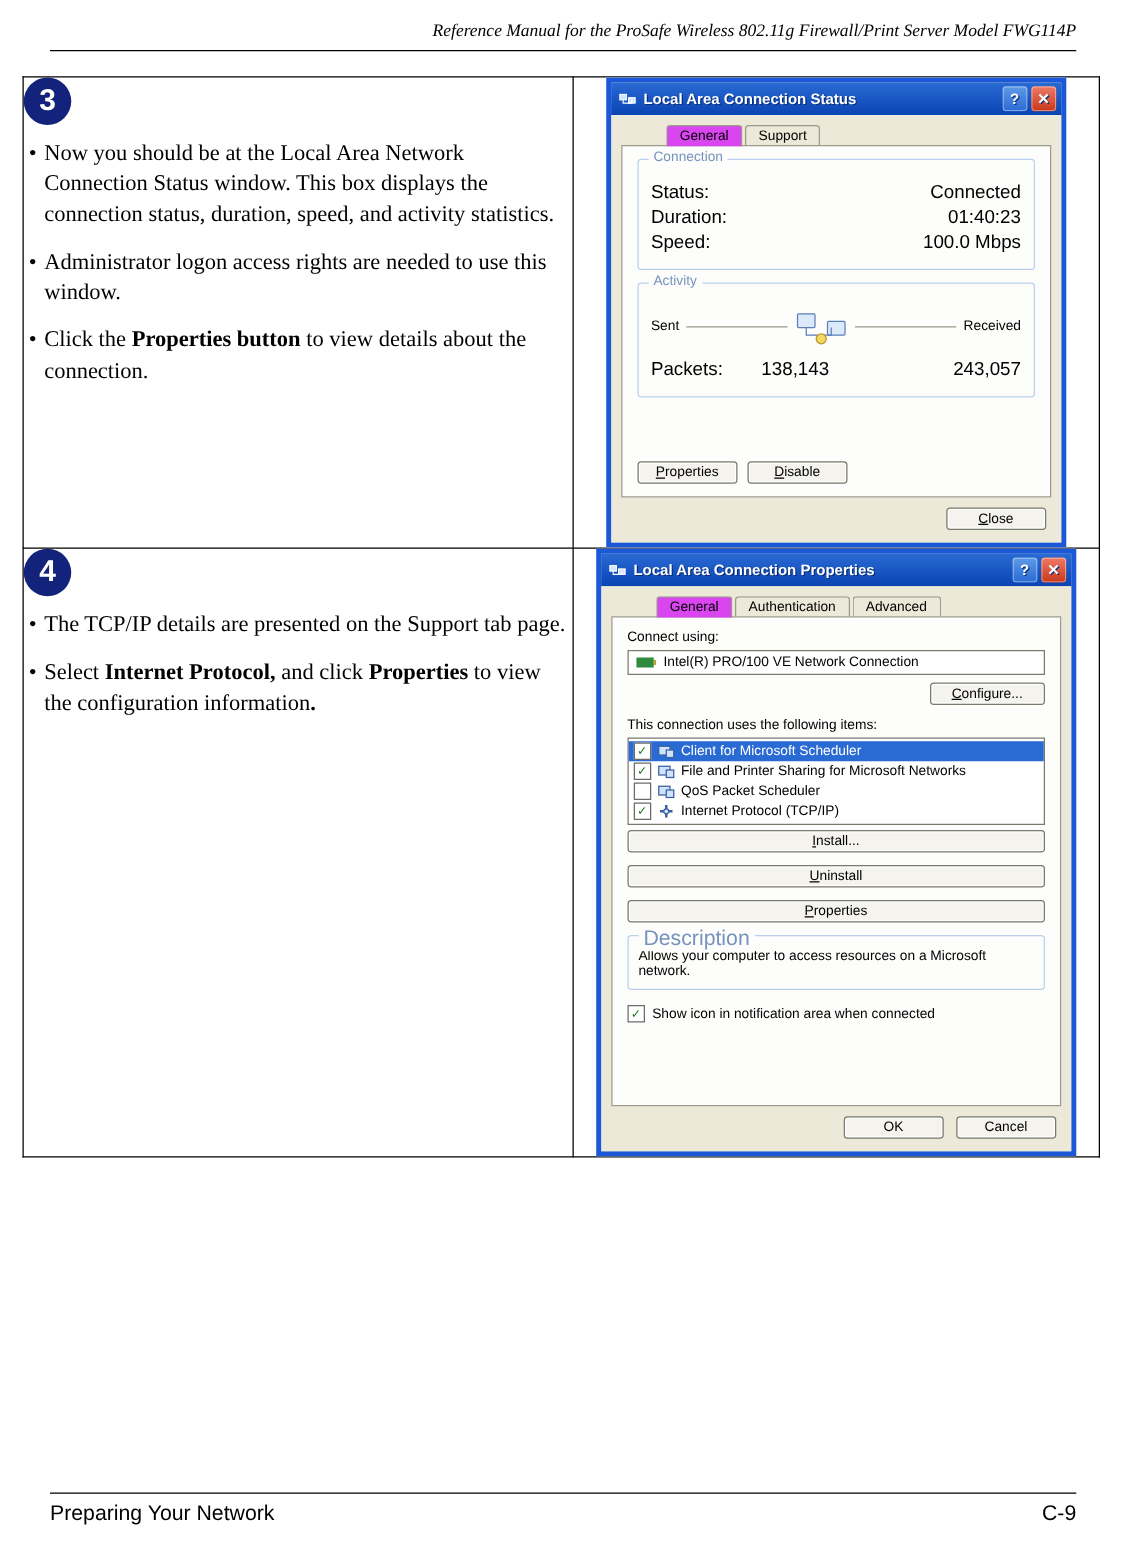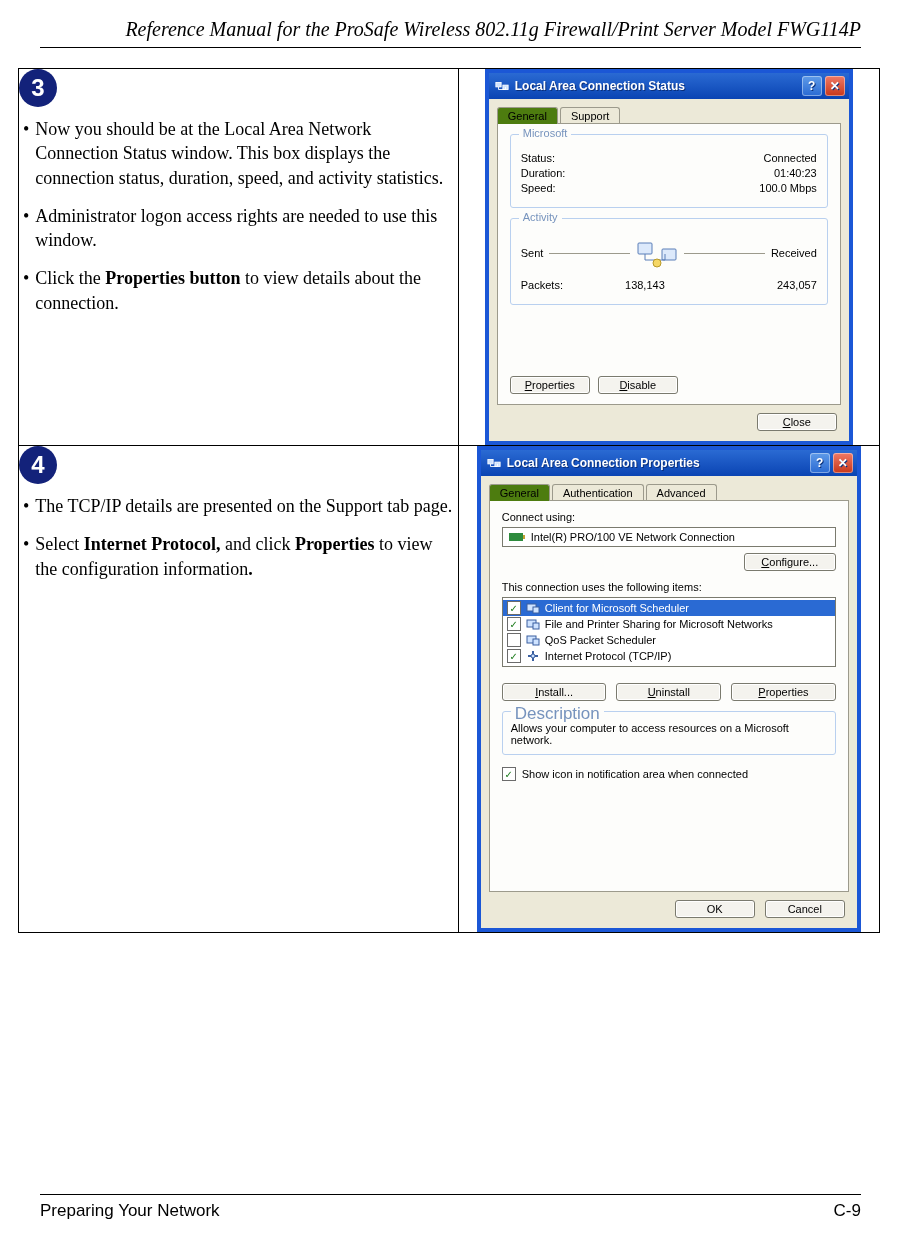--- a/index.html
+++ b/index.html
@@ -3,21 +3,21 @@
 <meta charset="utf-8">
 <style>
   body{
     margin:0;padding:0;background:#fff;
     font-family:"Times New Roman",Times,serif;
     color:#000;font-size:18px;
     width:901px;height:1243px;position:relative;
   }
   .page-header{
     font-style:italic;text-align:right;
-    padding:18px 40px 4px 40px;font-size:20px;
+    padding:18px 40px 4px 40px;font-size:14px;
   }
   .header-rule{border:none;border-top:1.5px solid #000;margin:2px 40px 20px 40px;}
   .content-table{border-collapse:collapse;margin:0 18px;width:862px;}
   .content-table td{border:1px solid #000;vertical-align:top;padding:0;}
   .left-cell{width:438px;padding:14px 6px 14px 8px;position:relative;}
   .right-cell{width:420px;padding:20px 12px 20px 12px;text-align:center;}
   .step-badge{
     width:38px;height:38px;border-radius:50%;
     background:#13227a;color:#fff;display:flex;
     align-items:center;justify-content:center;
@@ -54,34 +54,34 @@
   }
   .tb-help{background:linear-gradient(#5f9be8,#2a6ad3);}
   .tb-close{background:linear-gradient(#f07a66,#c8371a);}
   .xp-body{background:#ece9d8;padding:8px;}
   .xp-tabs{display:flex;margin-bottom:-1px;}
   .xp-tab{
     background:#ece9d8;border:1px solid #9c9a8c;border-bottom:none;
     padding:2px 10px;margin-right:2px;border-radius:3px 3px 0 0;
     font-size:11px;
   }
-  .xp-tab.active{background:#4d7c0f;position:relative;z-index:2;}
+  .xp-tab.active{background:#d946ef;position:relative;z-index:2;margin-left:36px;}
   .xp-tabpanel{
     border:1px solid #9c9a8c;background:#fdfdfb;padding:10px 12px;
     position:relative;
   }
   .xp-group{
     border:1px solid #b9d0ef;border-radius:3px;
     padding:14px 10px 10px 10px;margin-bottom:10px;position:relative;
   }
   .xp-group-label{
     position:absolute;top:-8px;left:8px;background:#fdfdfb;
     color:#7693bd;padding:0 4px;font-size:11px;
   }
-  .kv-row{display:flex;justify-content:space-between;margin:3px 0;font-size:11px;}
+  .kv-row{display:flex;justify-content:space-between;margin:3px 0;font-size:15px;}
   .activity-row{display:flex;align-items:center;justify-content:center;margin-top:4px;}
   .activity-icon{width:42px;height:32px;position:relative;}
   .activity-icon svg{width:42px;height:32px;}
   .line{height:1px;background:#9c9a8c;flex:1;margin:0 6px;}
   .xp-button{
     background:#f4f3ee;border:1px solid #7a7a6e;border-radius:3px;
     padding:2px 0;font-size:11px;text-align:center;
     box-shadow:inset 0 0 0 1px #fff;
     min-width:78px;display:inline-block;
   }
@@ -99,21 +99,21 @@
     padding:2px 0;
   }
   .item-row{display:flex;align-items:center;padding:1px 4px;gap:5px;font-size:11px;}
   .item-row.sel{background:#2a6ad3;color:#fff;}
   .cb{width:12px;height:12px;border:1px solid #6b6b6b;background:#fff;display:flex;align-items:center;justify-content:center;font-size:10px;color:#1a7a1a;}
   .cb.chk::after{content:"✓";}
   .svc-icon{width:14px;height:14px;}
   .desc-box{border:1px solid #b9d0ef;border-radius:3px;padding:10px 8px 8px 8px;margin-top:10px;position:relative;}
   .desc-label{position:absolute;top:-8px;left:8px;background:#fdfdfb;color:#7693bd;padding:0 4px;font-size:17px;}
   .show-icon-row{display:flex;align-items:center;gap:6px;margin-top:12px;font-size:11px;}
-  .three-btn{display:flex;gap:10px;margin-top:16px;}
+  .three-btn{display:flex;gap:10px;margin-top:4px;flex-direction:column;}
   .three-btn .xp-button{flex:1;min-width:0;}
   .cfg-row{display:flex;justify-content:flex-end;margin-top:6px;}
   
   .footer{position:absolute;left:0;right:0;bottom:22px;}
   .footer-rule{border:none;border-top:1px solid #000;margin:0 40px 6px 40px;}
   .footer-line1{display:flex;justify-content:space-between;padding:0 40px;font-family:Arial,Helvetica,sans-serif;font-size:17px;}
   .footer-line2{text-align:center;font-style:italic;font-family:"Times New Roman",serif;margin-top:6px;}
 </style>
 </head>
 <body>
@@ -159,21 +159,21 @@
       <div class="xp-tb-btn tb-help">?</div>
       <div class="xp-tb-btn tb-close">✕</div>
     </div>
     <div class="xp-body">
       <div class="xp-tabs">
         <div class="xp-tab active">General</div>
         <div class="xp-tab">Support</div>
       </div>
       <div class="xp-tabpanel" style="height:260px;">
         <div class="xp-group">
-          <span class="xp-group-label">Microsoft</span>
+          <span class="xp-group-label">Connection</span>
           <div class="kv-row">
                     <span>Status:</span>
                     <span>Connected</span>
                   </div>
           <div class="kv-row">
                     <span>Duration:</span>
                     <span>01:40:23</span>
                   </div>
           <div class="kv-row">
                     <span>Speed:</span>

